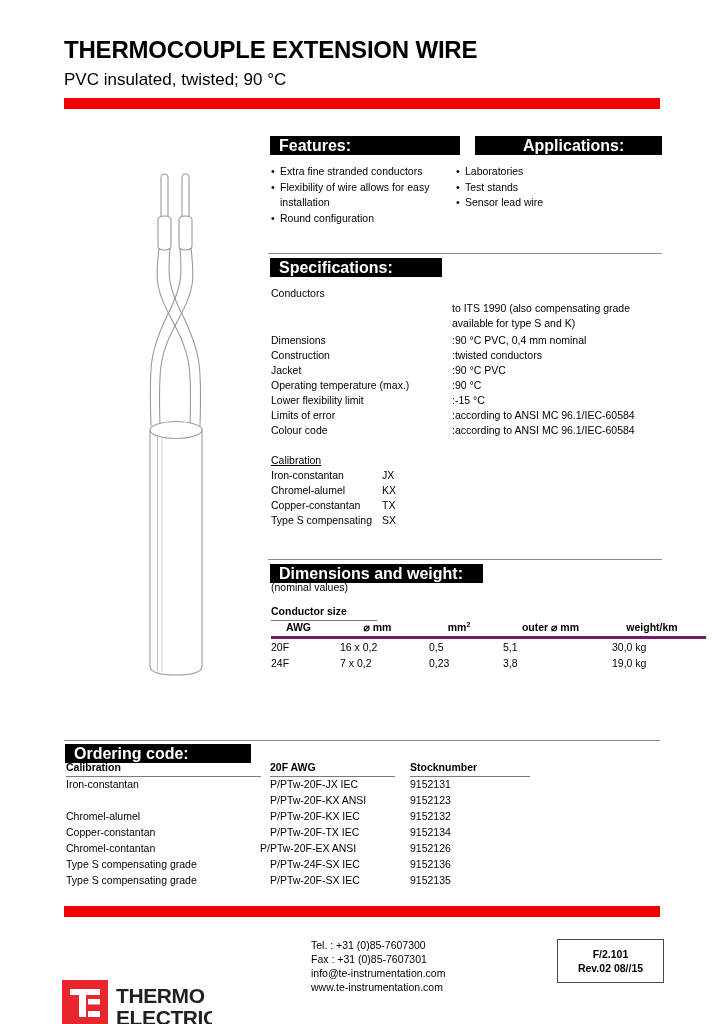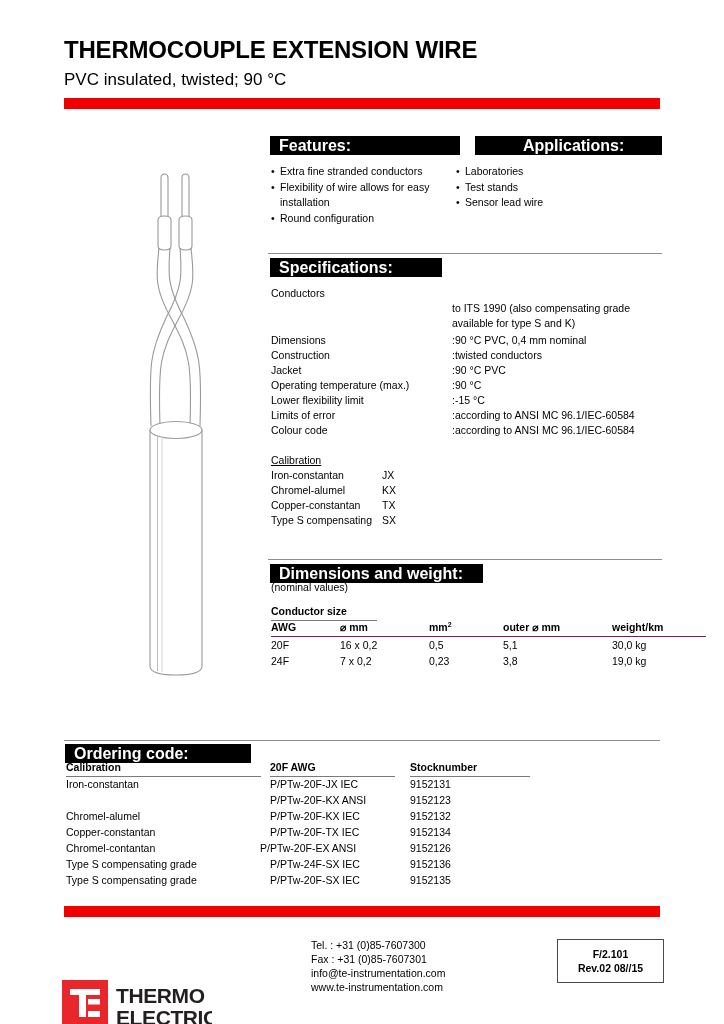--- a/index.html
+++ b/index.html
@@ -119,22 +119,23 @@
   }
   table.plain td, table.plain th {
     text-align: left;
     font-weight: normal;
     padding: 0 14px 0 0;
     vertical-align: top;
     white-space: nowrap;
   }
   table.plain th {
     font-weight: bold;
-    border-bottom: 1px solid #701a75;
+    border-bottom: 3px solid #701a75;
     padding-bottom: 1px;
+    text-align: center;
   }
   table.plain tbody tr td { padding-top: 1px; }
 
   .dim-title {
     font-weight: bold;
     border-bottom: 1px solid #7a7a7a;
   }
 
   sup { font-size: 7px; vertical-align: super; line-height: 0; }
 

